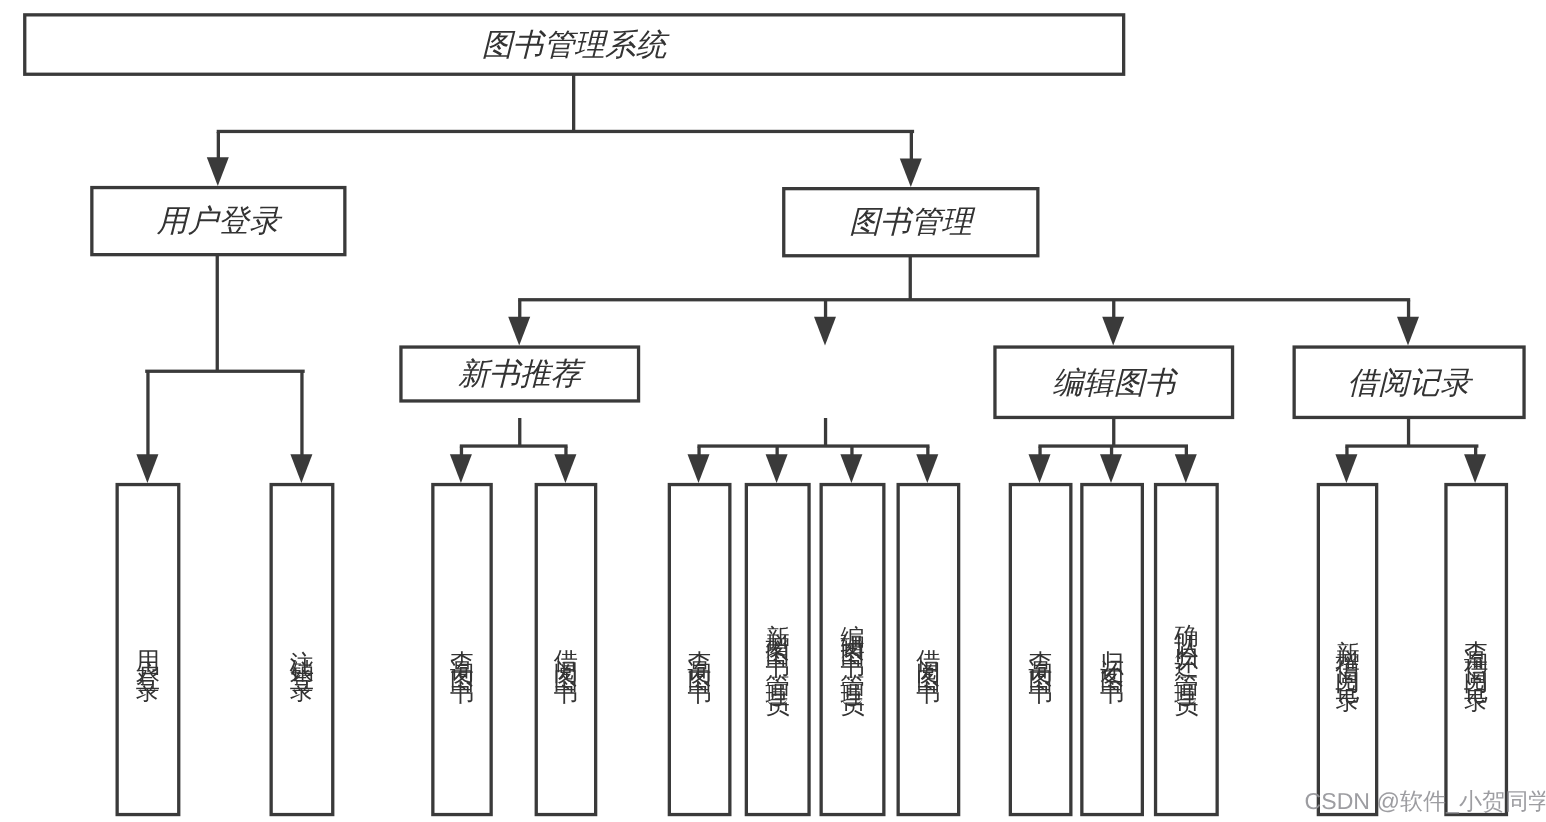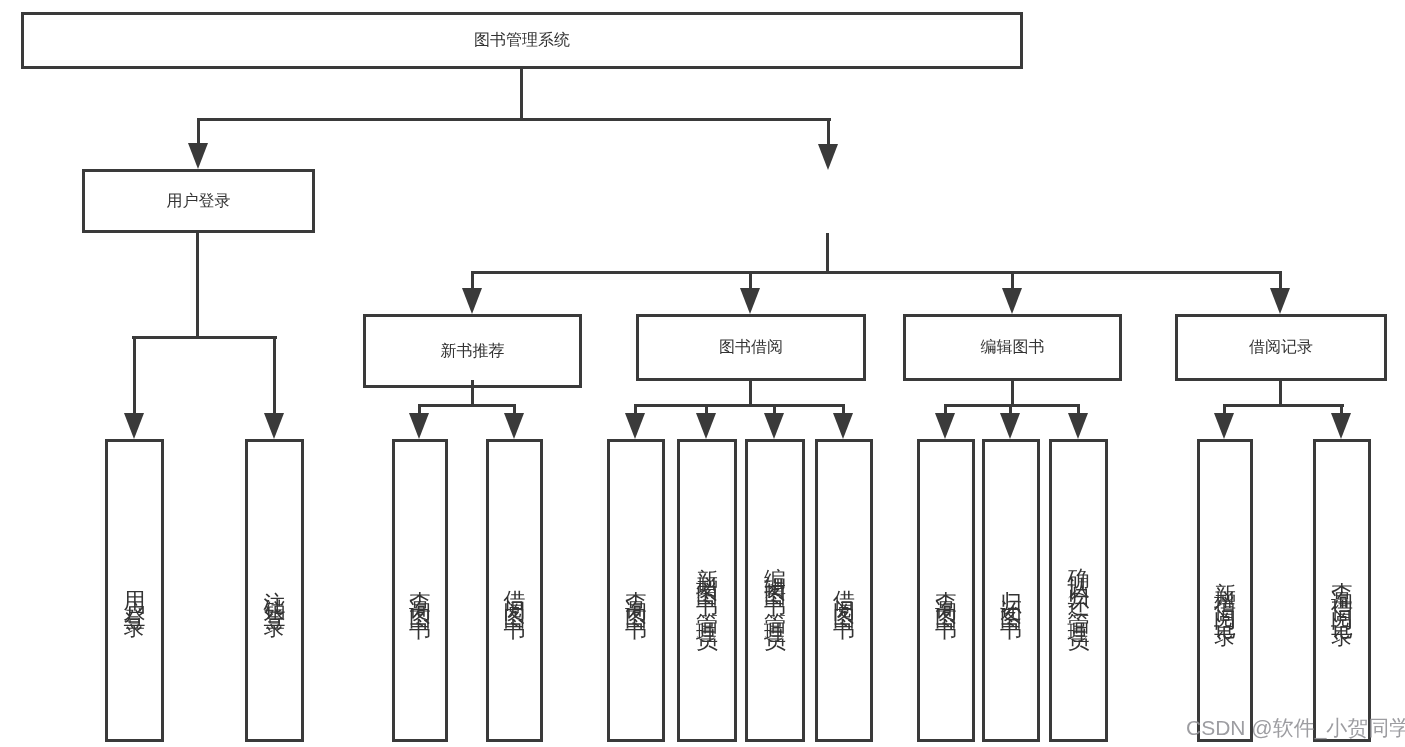--- a/index.html
+++ b/index.html
@@ -6,21 +6,21 @@
   .stage{
     position:relative;width:1405px;height:747px;background:var(--bg,#ffffff);
     font-family:"Liberation Sans",sans-serif;overflow:hidden;
   }
   .node{
     position:absolute;box-sizing:border-box;
     border:3px solid var(--line,#3a3a3a);background:#fff;
     display:flex;align-items:center;justify-content:center;
     color:var(--text,#333333);
   }
-  .node.h{font-size:16px;white-space:nowrap;}
+  .node.h{font-size:28px;white-space:nowrap;font-style:italic;}
   .node.v{
     writing-mode:vertical-rl;text-orientation:mixed;
     font-size:22px;letter-spacing:9px;line-height:1;
     padding:4px 0;
   }
   .vline{position:absolute;width:3px;background:var(--line,#3a3a3a);}
   .hline{position:absolute;height:3px;background:var(--line,#3a3a3a);}
   .arrow{
     position:absolute;width:0;height:0;
     border-left:10px solid transparent;border-right:10px solid transparent;
@@ -32,23 +32,23 @@
   }
 </style>
 </head>
 <body>
 
 <div class="stage">
 
   <div class="node h" style="left:21px;top:12px;width:1002px;height:57px;">图书管理系统</div>
 
   <div class="node h" style="left:82px;top:169px;width:233px;height:64px;">用户登录</div>
+  <div class="node h" style="left:711px;top:170px;width:234px;height:64px;">图书管理</div>
 
-  <div class="node h" style="left:363px;top:314px;width:219px;height:74px;">新书推荐</div>
-  <div class="node h" style="left:636px;top:314px;width:230px;height:67px;">图书借阅</div>
+  <div class="node h" style="left:363px;top:314px;width:219px;height:52px;">新书推荐</div>
   <div class="node h" style="left:903px;top:314px;width:219px;height:67px;">编辑图书</div>
   <div class="node h" style="left:1175px;top:314px;width:212px;height:67px;">借阅记录</div>
 
   <div class="node v" style="left:105px;top:439px;width:59px;height:303px;">用户登录</div>
   <div class="node v" style="left:245px;top:439px;width:59px;height:303px;">注销登录</div>
 
   <div class="node v" style="left:392px;top:439px;width:56px;height:303px;">查询图书</div>
   <div class="node v" style="left:486px;top:439px;width:57px;height:303px;">借阅图书</div>
 
   <div class="node v" style="left:607px;top:439px;width:58px;height:303px;">查询图书</div>

